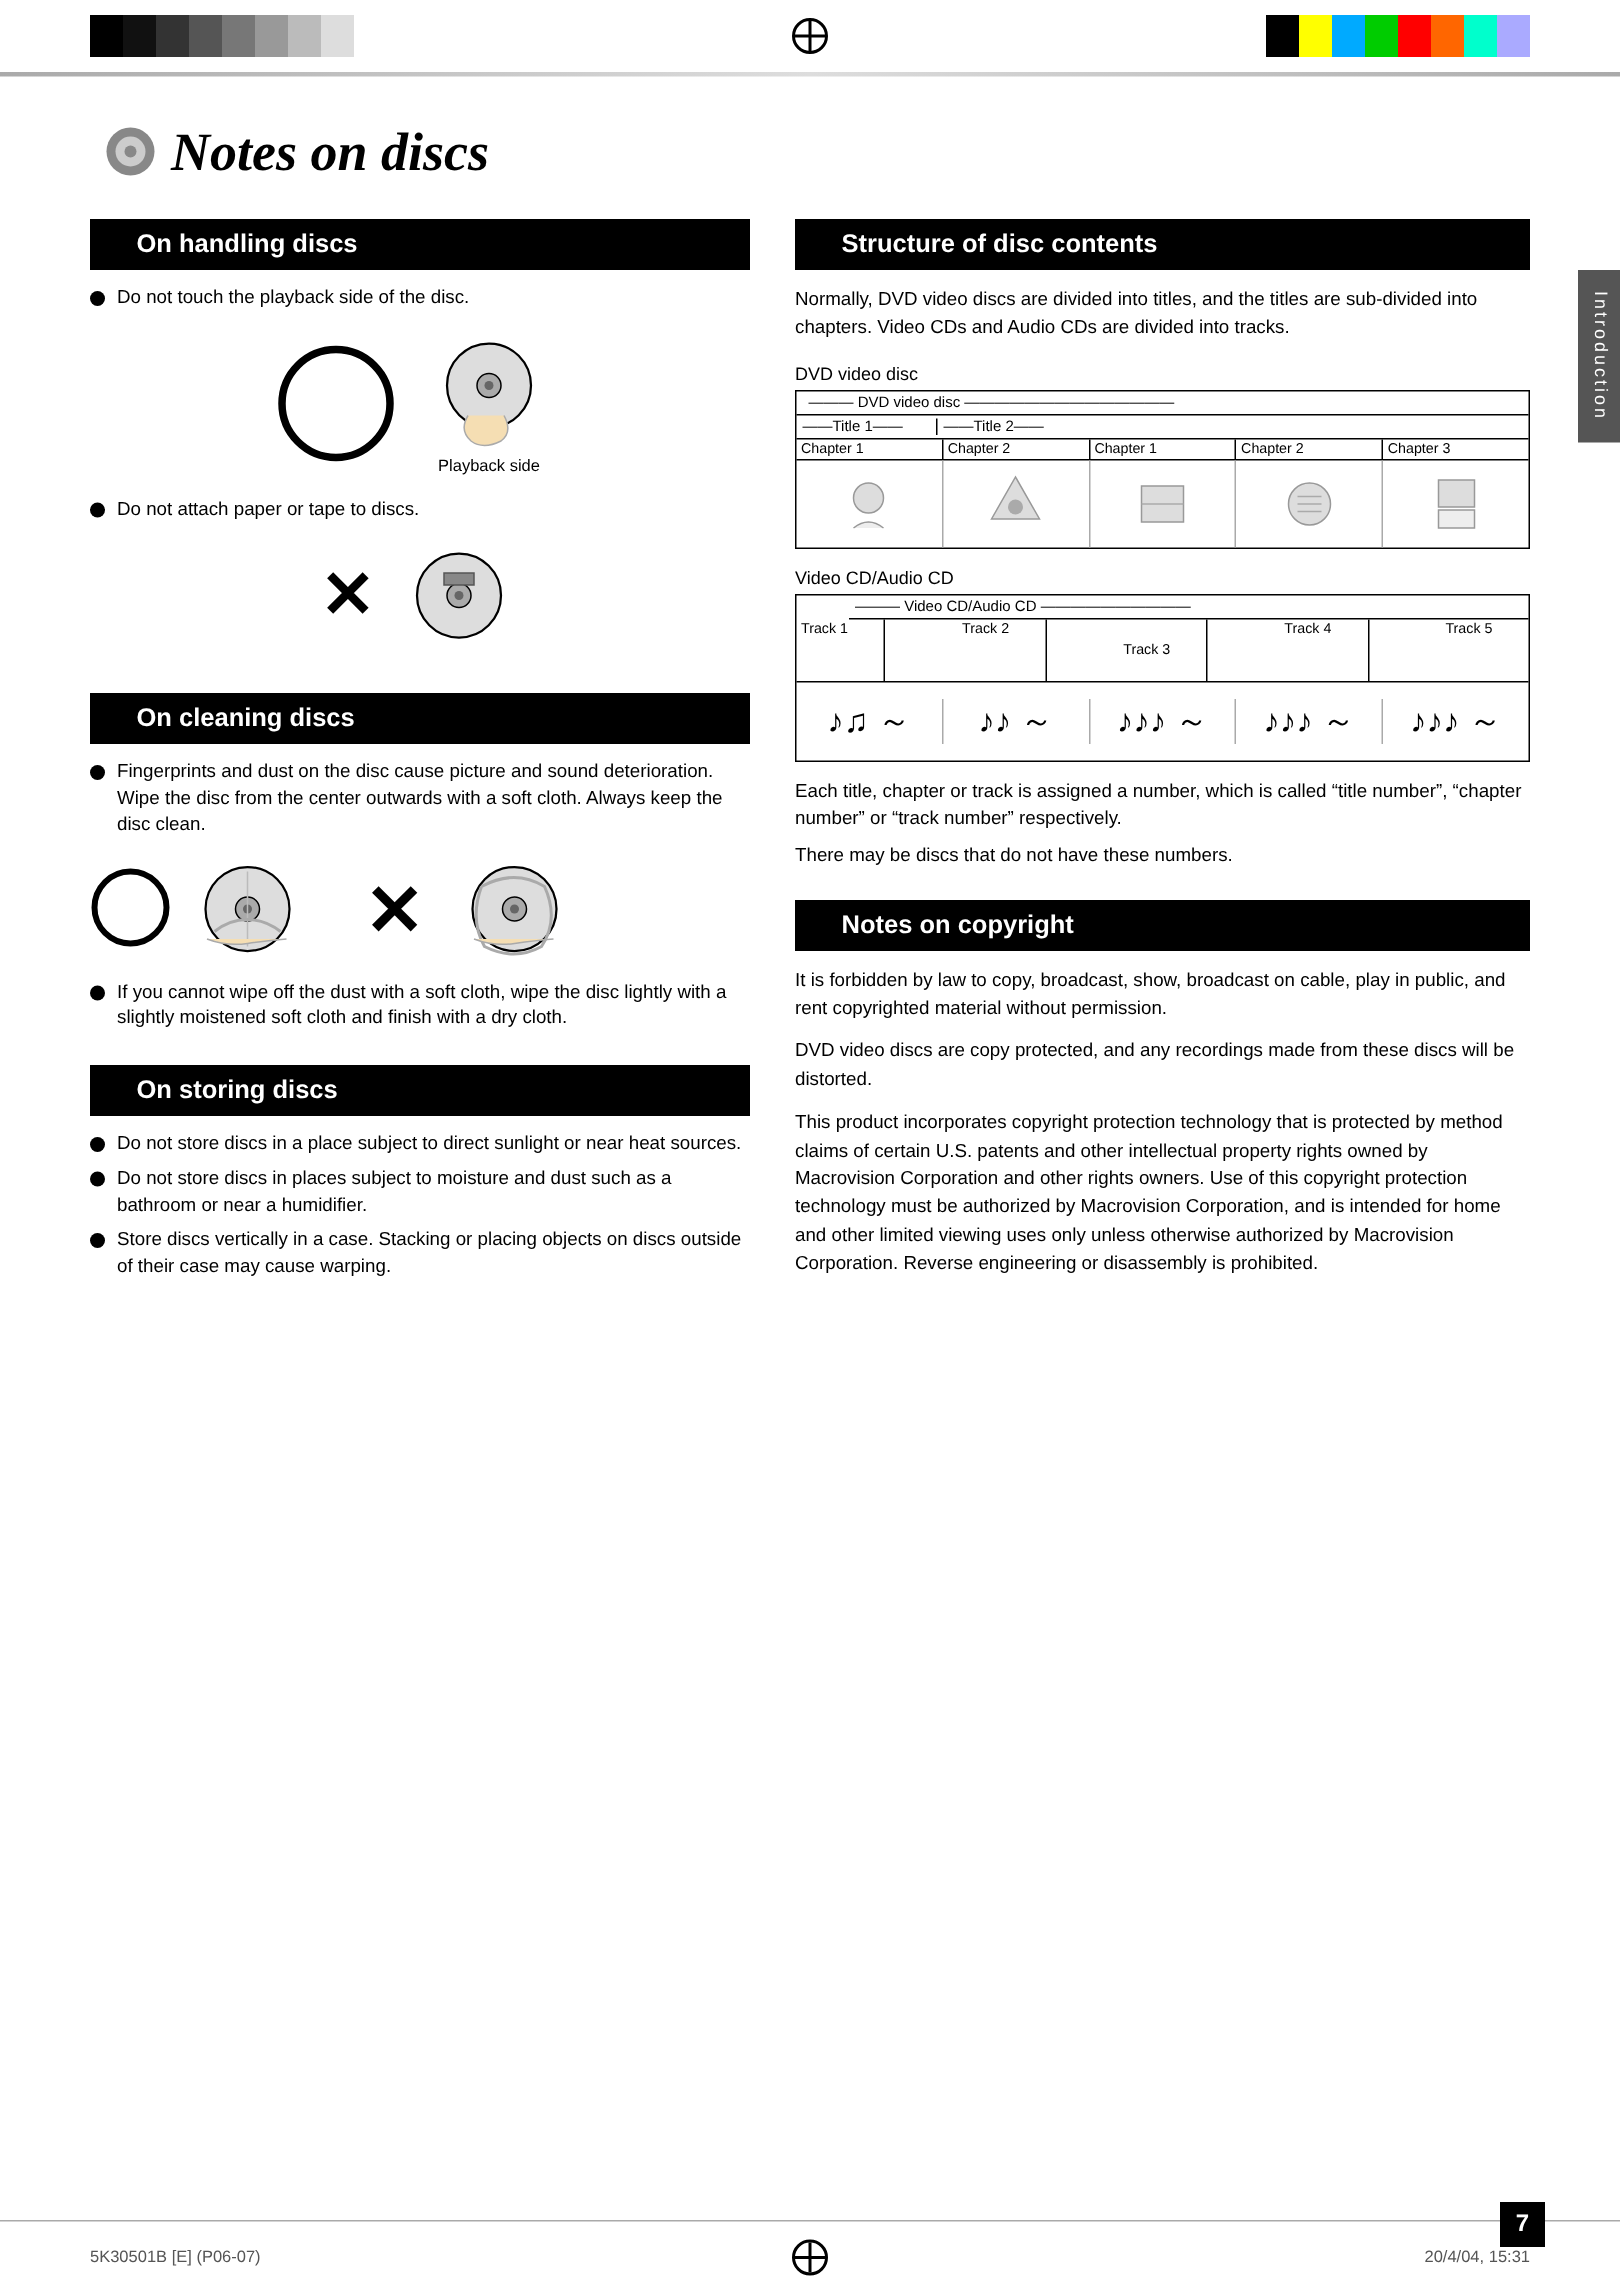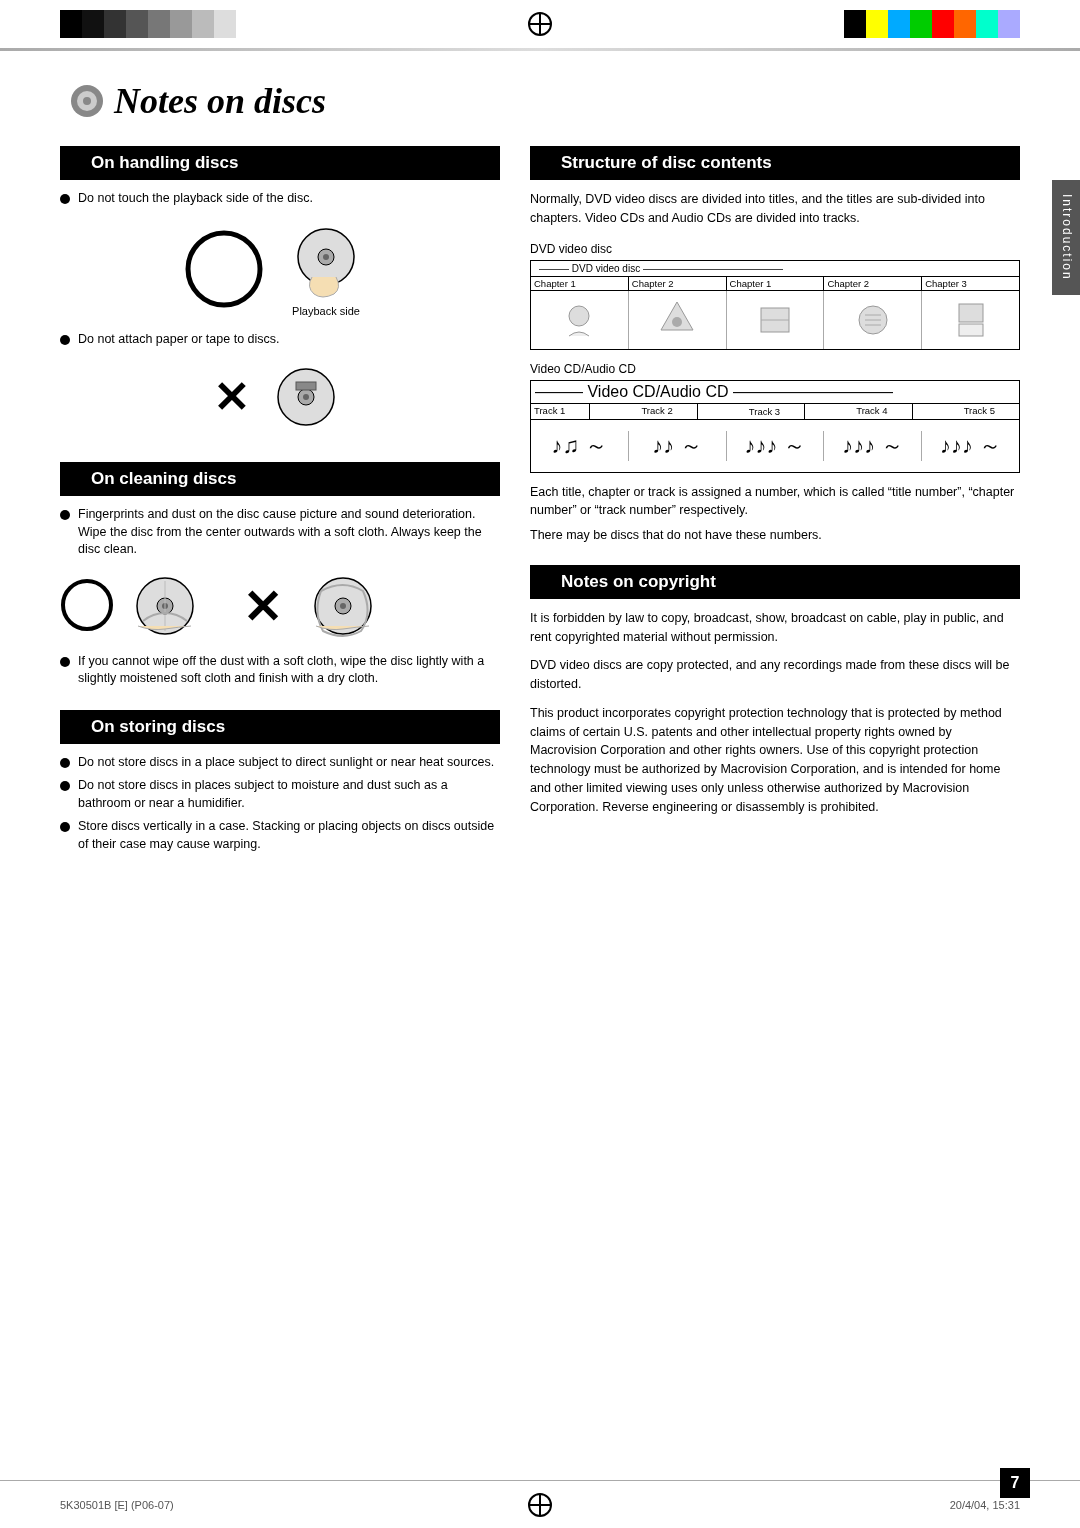--- a/index.html
+++ b/index.html
@@ -493,20 +493,24 @@
           <span>Structure of disc contents</span>
         </div>
         <p class="structure-intro">Normally, DVD video discs are divided into titles, and the titles are sub-divided into chapters. Video CDs and Audio CDs are divided into tracks.</p>
 
         <div class="disc-diagram">
           <div class="diagram-title">DVD video disc</div>
           <div style="border:1.5px solid #000; font-size:10px;">
 
             <div style="display:flex; border-bottom:1px solid #000; padding:2px 4px; align-items:center; font-size:10px;">
               <span style="flex:1; padding-left:4px;">——— DVD video disc ——————————————</span>
+            </div>
+            <div style="display:flex; border-bottom:1px solid #000; padding:2px 4px; font-size:10px; gap:4px;">
+              <span style="width:90px; border-right:1px solid #000; padding-right:4px;">——Title 1——</span>
+              <span style="flex:1;">——Title 2——</span>
             </div>
             <div style="display:flex; border-bottom:1px solid #000; font-size:9.5px;">
               <div style="flex:1; border-right:1px solid #000; padding:1px 3px;">Chapter 1</div>
               <div style="flex:1; border-right:1px solid #000; padding:1px 3px;">Chapter 2</div>
               <div style="flex:1; border-right:1px solid #000; padding:1px 3px;">Chapter 1</div>
               <div style="flex:1; border-right:1px solid #000; padding:1px 3px;">Chapter 2</div>
               <div style="flex:1; padding:1px 3px;">Chapter 3</div>
             </div>
 
             <div style="display:flex; height:58px;">
@@ -540,27 +544,27 @@
                     <rect x="6" y="24" width="24" height="12" fill="#eee" stroke="#999"></rect>
                   </svg>
               </div>
             </div>
           </div>
         </div>
 
         <div class="disc-diagram" style="margin-top:12px;">
           <div class="diagram-title">Video CD/Audio CD</div>
           <div style="border:1.5px solid #000; font-size:10px;">
-            <div style="display:flex; border-bottom:1px solid #000; padding:2px 4px; font-size:16px;">
+            <div style="display:flex; border-bottom:1px solid #000; padding:2px 4px; font-size:10px;margin-left:35px;">
               <span>——— Video CD/Audio CD ——————————</span>
             </div>
             <div style="display:flex; border-bottom:1px solid #000; font-size:9.5px;gap:48px;">
               <div style="flex:1; border-right:1px solid #000; padding:1px 3px;">Track 1</div>
               <div style="flex:1; border-right:1px solid #000; padding:1px 3px;">Track 2</div>
-              <div style="flex:1; border-right:1px solid #000; padding:2px 3px;">Track 3</div>
+              <div style="flex:1; border-right:1px solid #000; padding:15px 3px;">Track 3</div>
               <div style="flex:1; border-right:1px solid #000; padding:1px 3px;">Track 4</div>
               <div style="flex:1; padding:1px 3px;">Track 5</div>
             </div>
 
             <div style="display:flex; height:52px; align-items:center;">
               <div style="flex:1; border-right:1px solid #aaa; display:flex; align-items:center; justify-content:center; font-size:22px;">♪♫ ～</div>
               <div style="flex:1; border-right:1px solid #aaa; display:flex; align-items:center; justify-content:center; font-size:22px;">♪♪ ～</div>
               <div style="flex:1; border-right:1px solid #aaa; display:flex; align-items:center; justify-content:center; font-size:22px;">♪♪♪ ～</div>
               <div style="flex:1; border-right:1px solid #aaa; display:flex; align-items:center; justify-content:center; font-size:22px;">♪♪♪ ～</div>
               <div style="flex:1; display:flex; align-items:center; justify-content:center; font-size:22px;">♪♪♪ ～</div>

